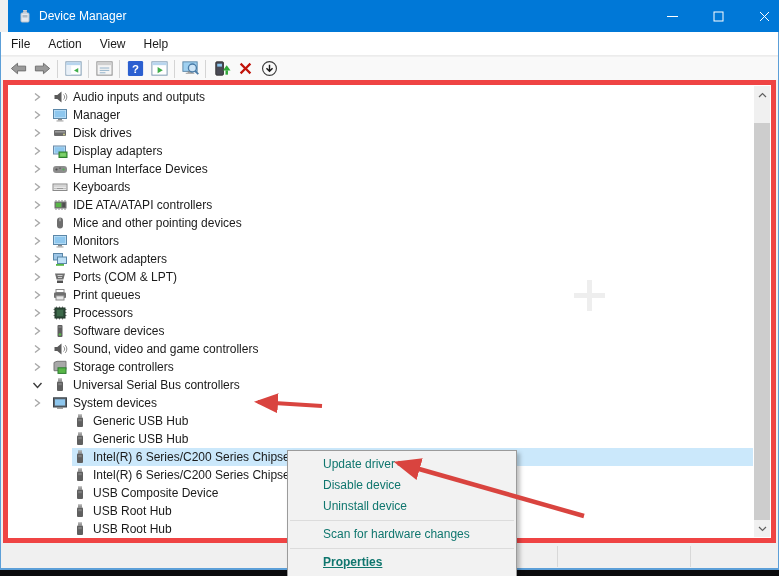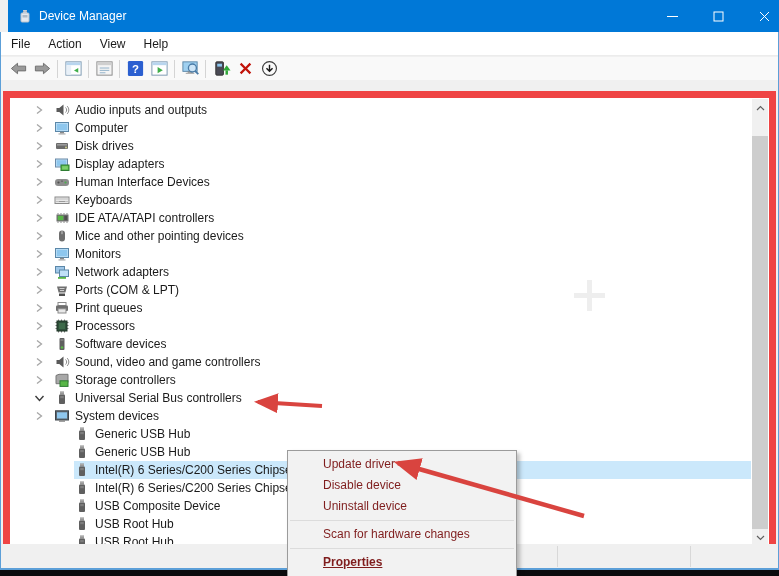--- a/index.html
+++ b/index.html
@@ -22,21 +22,21 @@
   .menubar{position:absolute;left:1px;top:32px;width:777px;height:24px;background:#fff;display:flex;align-items:center;padding-left:1px;border-bottom:1px solid #ececec;}
   .mb-item{padding:4px 9px;color:#1a1a1a;}
 
   
   .toolbar{position:absolute;left:1px;top:57px;width:777px;height:23px;background:#f9f9f9;display:flex;align-items:center;padding-left:5px;}
   .tb-btn{width:24px;height:22px;display:flex;align-items:center;justify-content:center;}
   .tb-btn svg{width:19px;height:19px;display:block;}
   .tb-sep{width:1px;height:18px;background:#d4d4d4;margin:0 3px;}
 
   
-  .tree-panel{position:absolute;left:3px;top:91px;width:773px;height:463px;background:#fff;border:7px solid #ef4444;}
+  .tree-panel{position:absolute;left:3px;top:80px;width:773px;height:463px;background:#fff;border:5px solid #ef4444;}
   .tree-rows{position:absolute;left:1px;top:3px;right:18px;}
   .row{display:flex;align-items:center;height:18px;white-space:nowrap;}
   .row .pad0{flex:0 0 23px;}
   .row .pad1{flex:0 0 43px;}
   .chev{flex:0 0 20px;height:18px;display:flex;align-items:center;}
   .hl{flex:1 1 auto;display:flex;align-items:center;height:18px;min-width:0;}
   .hl.sel{background:#cbe8fb;}
   .ticon{flex:0 0 16px;height:16px;margin-right:5px;}
   .ticon svg{width:16px;height:16px;display:block;}
   .tlabel{overflow:hidden;}
@@ -49,21 +49,21 @@
 
   
   .bottom-strip{position:absolute;left:1px;top:544px;width:777px;height:25px;background:#f0f0f0;}
   .bs-sep{position:absolute;top:2px;bottom:2px;width:1px;background:#d8d8d8;}
   .bottom-border{position:absolute;left:0;top:568px;width:779px;height:2px;background:#5c9fd8;}
   .black-band{position:absolute;left:0;top:570px;width:779px;height:6px;background:#0b0b0d;}
   .side-border{position:absolute;top:32px;width:1px;height:538px;background:#5c9fd8;}
 
   
   .context-menu{position:absolute;left:287px;top:450px;width:230px;height:130px;background:#f2f2f2;border:1px solid #9b9b9b;box-shadow:3px 3px 4px rgba(0,0,0,.25);z-index:50;padding-top:3px;}
-  .cm-item{height:21px;line-height:21px;padding-left:35px;color:#7f1d1d;}
+  .cm-item{height:21px;line-height:21px;padding-left:35px;color:#0f766e;}
   .cm-item.bold{font-weight:bold;text-decoration:underline;}
   .cm-sep{height:1px;background:#dcdcdc;margin:3px 2px;}
 
   
   .arrows{position:absolute;left:0;top:0;width:779px;height:576px;z-index:100;pointer-events:none;}
   .arrows line{stroke:var(--arrow);}
   .arrows marker path{fill:var(--arrow);}
   .ghost-plus{position:absolute;z-index:5;pointer-events:none;}
   .ghost-plus .h{position:absolute;left:574px;top:293px;width:31px;height:5px;background:#eeeeee;}
   .ghost-plus .v{position:absolute;left:587px;top:280px;width:5px;height:31px;background:#eeeeee;}
@@ -231,21 +231,21 @@
           </span>
           <span class="hl">
             <span class="ticon">
               <svg viewBox="0 0 16 16">
                 <rect x="1.5" y="2.5" width="13" height="9" fill="#bfe0f7" stroke="#5b87a8"></rect>
                 <rect x="2.8" y="3.8" width="10.4" height="6.4" fill="#8ec7ee"></rect>
                 <rect x="6" y="11.8" width="4" height="1.6" fill="#8a8a8a"></rect>
                 <rect x="4.5" y="13.4" width="7" height="1.1" fill="#a5a5a5"></rect>
               </svg>
             </span>
-            <span class="tlabel">Computer</span>
+            <span class="tlabel">Manager</span>
           </span>
         </div>
         <div class="row">
           <span class="pad0"></span>
           <span class="chev">
             <svg width="10" height="12" viewBox="0 0 10 12">
               <path d="M3 2.5L7.5 6 3 9.5" fill="none" stroke="#a6a6a6" stroke-width="1.3"></path>
             </svg>
           </span>
           <span class="hl">

